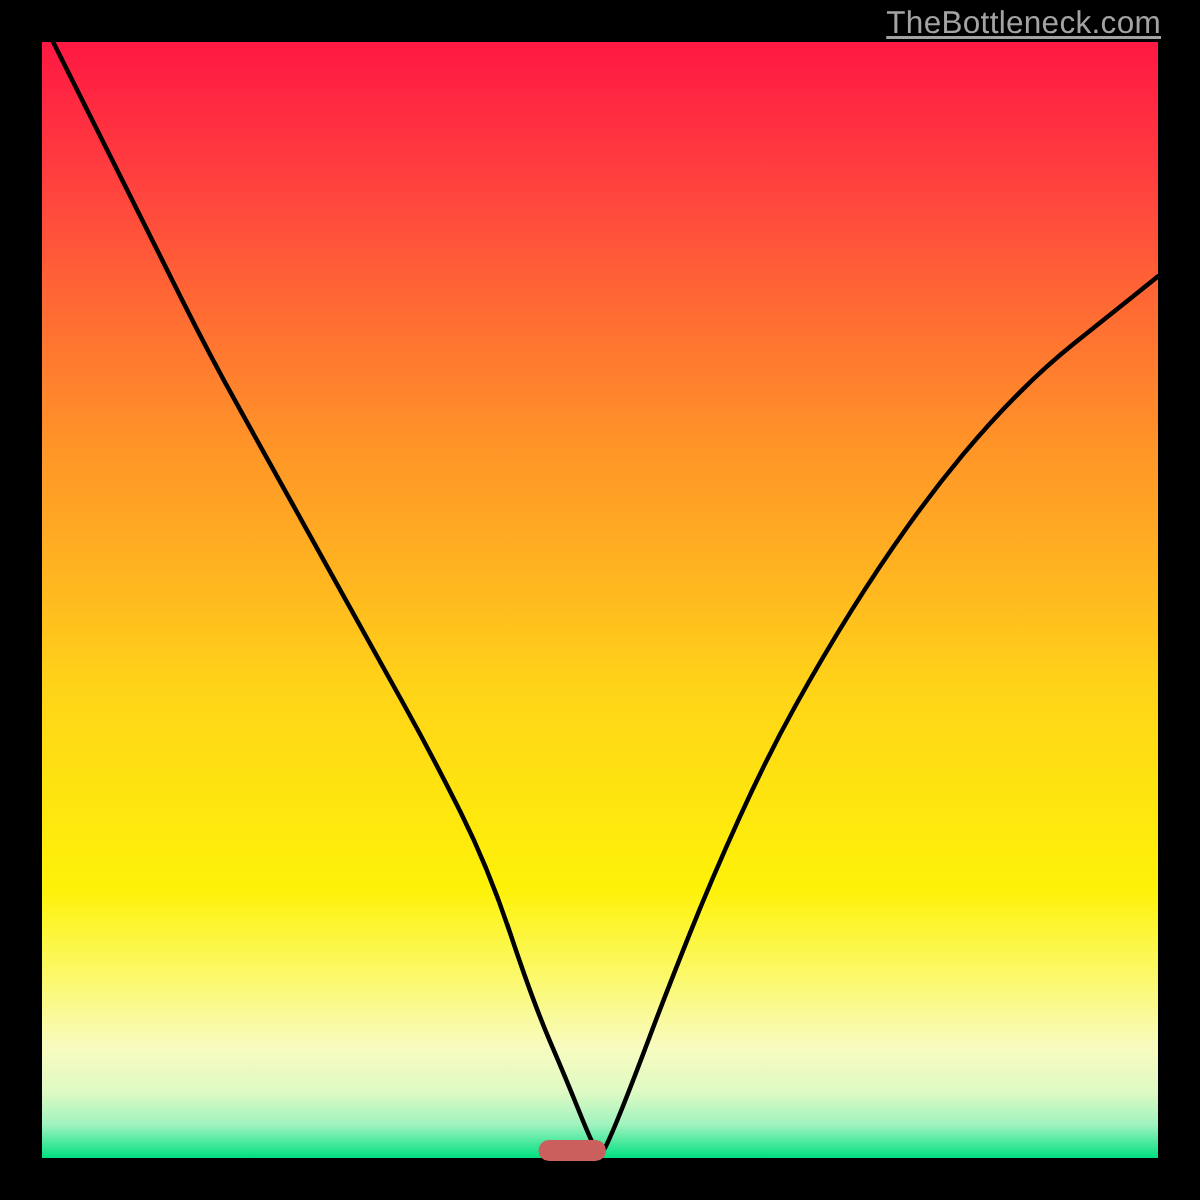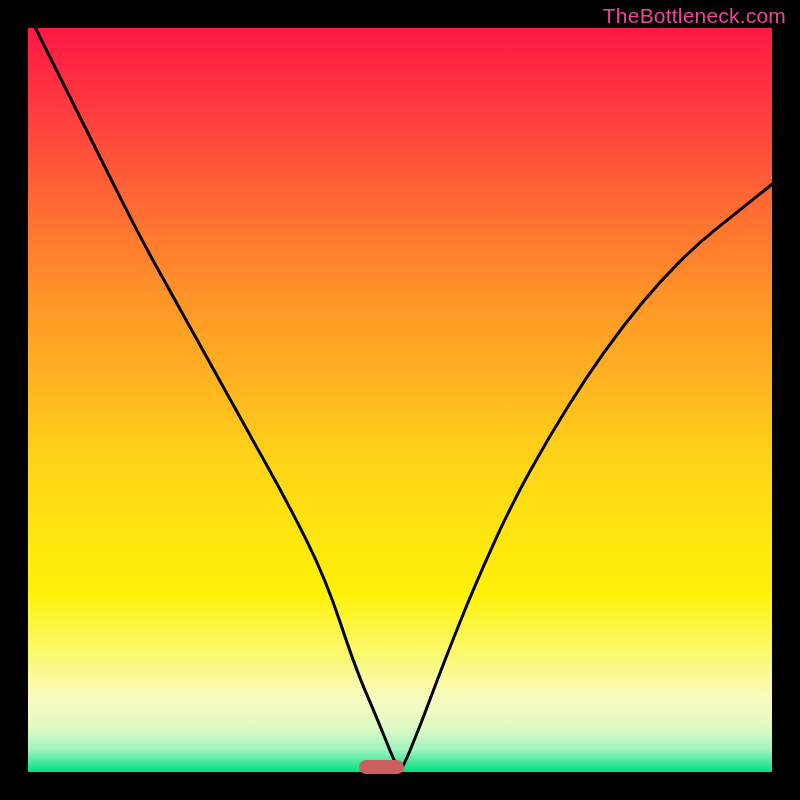--- a/index.html
+++ b/index.html
@@ -31,26 +31,27 @@
       width: 44px;
       height: 14px;
       background: #ca5f5d;
       border-radius: 7px;
       bottom: -2px;
       left: 332px;
     }
     .watermark {
       position: absolute;
       top: 4px;
-      right: 14px;
-      color: #ec4899;
+      right: 26px;
+      color: #a3a3a3;
       font-family: Arial, Helvetica, sans-serif;
       font-size: 21px;
       font-weight: 400;
       letter-spacing: 0.2px;
+      text-decoration: underline;
     }
   </style>
 </head>
 <body>
 
 <div class="frame">
   <div class="watermark">TheBottleneck.com</div>
   <div class="plot-area">
     <div class="gradient-bg"></div>
     <svg class="curve-svg" viewBox="0 0 744 744" preserveAspectRatio="none">

